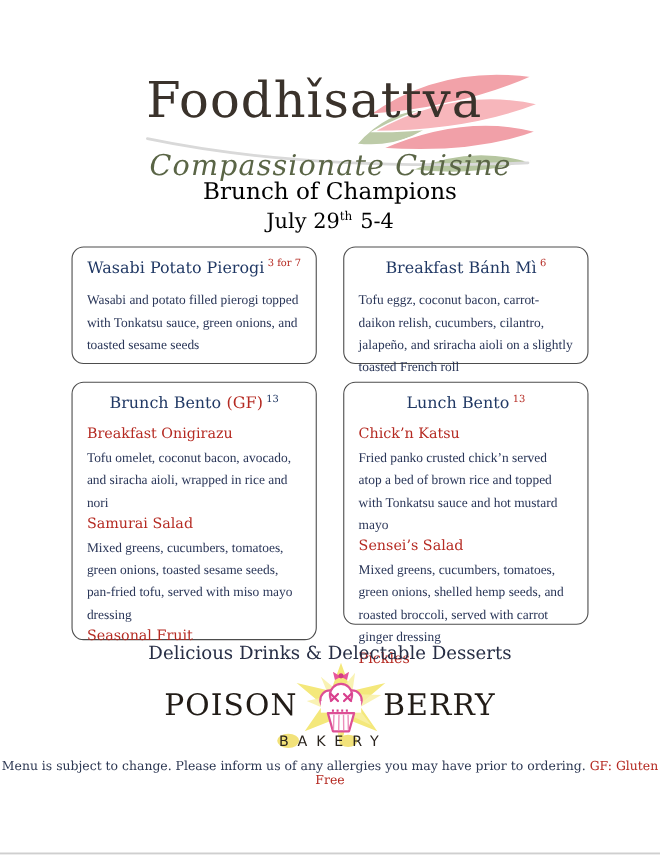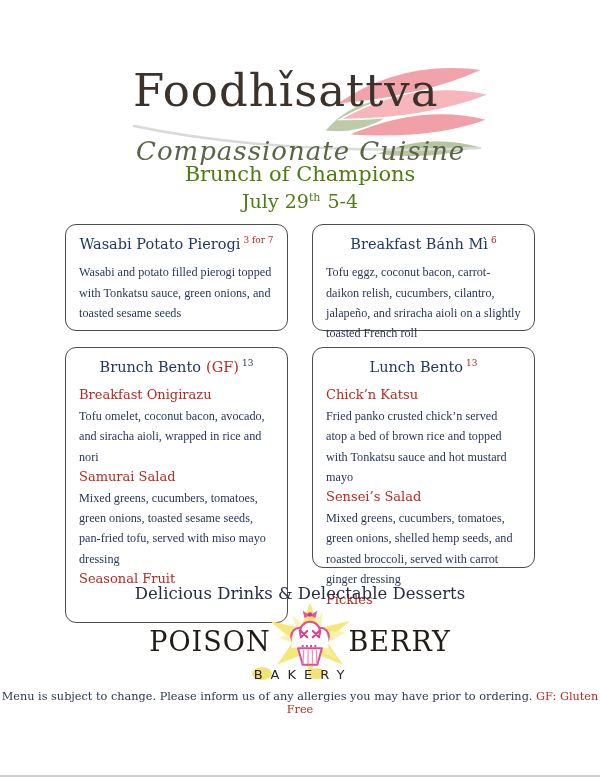--- a/index.html
+++ b/index.html
@@ -12,33 +12,33 @@
   .swoosh  { position:absolute; left:128px; top:58px; width:360px; height:60px; z-index:0; }
   .logo-title { position:absolute; left:133px; top:18px; z-index:2;
                 font-family:"DejaVu Serif", serif; font-size:45px; line-height:1;
                 color:#3a322b; letter-spacing:1px; }
   .logo-subtitle { position:absolute; left:136px; top:63px; z-index:2;
                    font-family:"DejaVu Serif", serif; font-style:italic;
                    font-size:26px; line-height:1.1; color:#5a6546; letter-spacing:1px;margin-top:24px; }
 
   
   .event-head { position:absolute; top:162px; left:0; width:600px; text-align:center;
-                color:#4d7c0f; font-family:"DejaVu Serif", serif; }
+                color:#000000; font-family:"DejaVu Serif", serif; }
   .event-title { font-size:21px; }
   .event-date  { font-size:19px; margin-top:4px; }
   .event-date sup { font-size:11px; }
   .date-tail { margin-left:7px; }
 
   
   .card { position:absolute; box-sizing:border-box; background:#fff;
           border:1.3px solid #4d4d4d; border-radius:11px; padding:8px 13px 6px;
           color:#2a3658; }
   .card1 { left:65px;  top:224px; width:223px; height:107px; }
   .card2 { left:312px; top:224px; width:223px; height:107px; }
-  .card3 { left:65px;  top:347px; width:223px; height:276px; }
+  .card3 { left:65px;  top:347px; width:223px; height:235px; }
   .card4 { left:312px; top:347px; width:223px; height:221px; }
   .card-title { text-align:center; font-family:"DejaVu Serif", serif;
                 font-size:14.5px; color:#203864; margin:2px 0 9px; line-height:1.25; }
   .card-title sup { font-size:9px; color:#b52a22; margin-left:3px; }
   .card-title sup.sup-navy { color:#203864; }
   .gf-red { color:#b52a22; margin-left:5px; }
   .card-body { font-size:12.2px; line-height:20.4px; margin:0; }
   .sec-head  { color:#b52a22; font-family:"DejaVu Serif", serif;
                font-size:13px; line-height:20.6px; margin:0; }
   .sec-body  { font-size:12.2px; line-height:20.4px; margin:0; }

